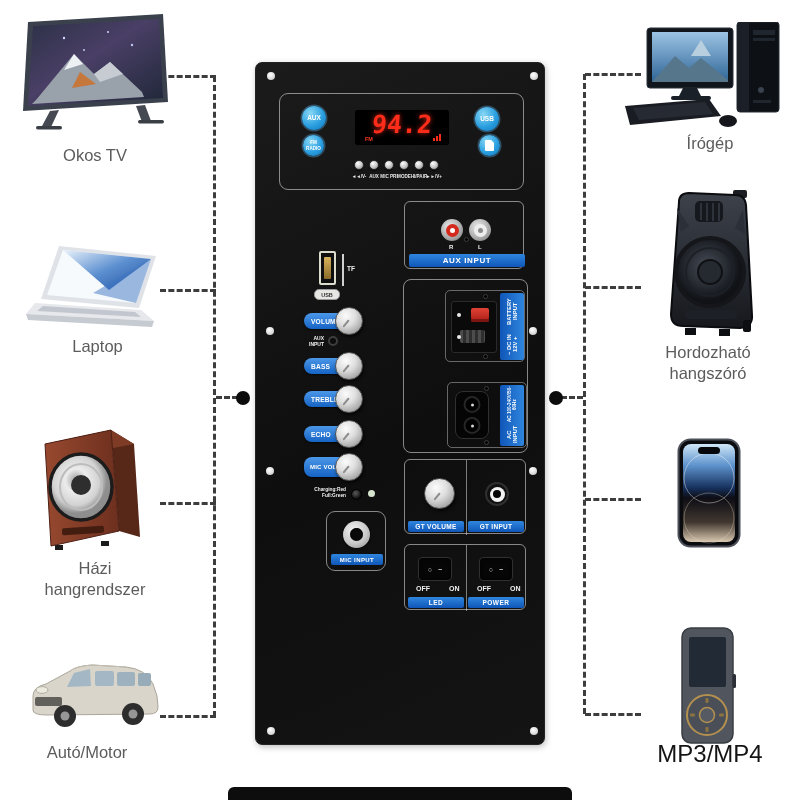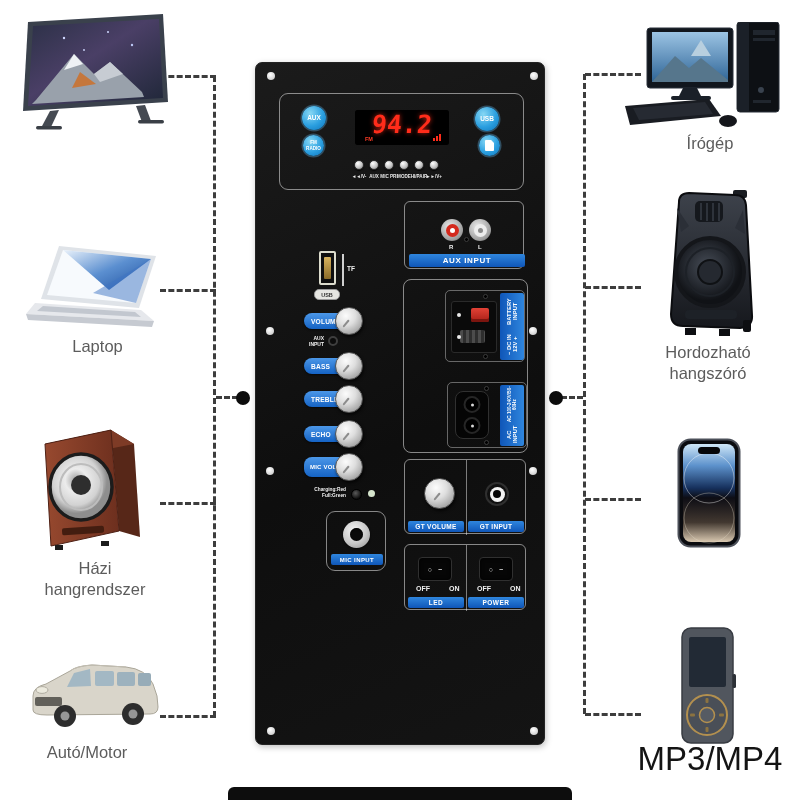--- a/index.html
+++ b/index.html
@@ -6,21 +6,21 @@
   html,body{width:800px;height:800px;}
   body{background:#fff;font-family:"Liberation Sans",sans-serif;overflow:hidden;}
   .scene{position:relative;width:800px;height:800px;background:#fff;}
   .abs{position:absolute;}
   
   .dash-h{position:absolute;border-top:3px dashed #3d3d3d;height:0;}
   .dash-v{position:absolute;border-left:3px dashed #3d3d3d;width:0;}
   .conn-dot{position:absolute;width:14px;height:14px;border-radius:50%;background:#0c0c0c;}
   
   .dev-label{position:absolute;text-align:center;color:#5c5c5c;font-size:16.5px;line-height:1.3;}
-  .dev-label.big{font-size:33px;color:#141414;}
+  .dev-label.big{font-size:24px;color:#141414;}
   
   .panel{position:absolute;left:255px;top:62px;width:290px;height:683px;background:linear-gradient(155deg,#1b1b1b,#0e0e0e 55%,#141414);border-radius:7px;border:1px solid #232323;box-shadow:1px 2px 6px rgba(0,0,0,.25);}
   .screw{position:absolute;width:8px;height:8px;border-radius:50%;background:radial-gradient(circle at 40% 35%,#ffffff,#d6d6d6 65%,#9c9c9c);}
   .mod{position:absolute;border:1px solid rgba(235,235,235,.55);border-radius:6px;}
   .bluebtn{position:absolute;border-radius:50%;background:radial-gradient(circle at 35% 30%,#86d7f4,#2b9fe0 55%,#0e74ba);color:#fff;font-weight:bold;display:flex;align-items:center;justify-content:center;text-align:center;line-height:1.1;box-shadow:0 0 0 1.5px rgba(100,185,240,.35);}
   .lcd{position:absolute;background:#000;border-radius:3px;box-shadow:inset 0 0 6px #000;}
   .lcd-num{position:absolute;left:0;right:0;top:0;text-align:center;font-family:"DejaVu Sans Mono",monospace;font-weight:bold;font-size:25px;color:#ff2c1a;text-shadow:0 0 5px rgba(255,45,25,.75);transform:skewX(-5deg);}
   .lcd-band{position:absolute;left:10px;bottom:3px;font-size:5.5px;font-weight:bold;color:#ff3b24;}
   .vol-ico{position:absolute;right:8px;bottom:4px;display:flex;align-items:flex-end;gap:1px;}
   .vol-ico i{display:block;width:2px;background:#ff2c1a;}
@@ -100,20 +100,21 @@
       <polygon points="16,90 54,44 74,64 90,52 122,82 124,87 12,94" fill="#99a1ab"></polygon>
       <polygon points="54,44 63,54 44,60" fill="#eef1f4"></polygon>
       <polygon points="74,64 90,52 103,64 80,72" fill="#c7ccd3"></polygon>
       <polygon points="60,62 76,74 52,78" fill="#c5773c"></polygon>
       <polygon points="30,101 39,100 31,117 21,118" fill="#454a52"></polygon>
       <polygon points="116,96 125,95 131,111 122,112" fill="#454a52"></polygon>
       <rect x="16" y="116" width="26" height="3.5" rx="1.7" fill="#3a3f46"></rect>
       <rect x="118" y="110" width="26" height="3.5" rx="1.7" fill="#3a3f46"></rect>
     </svg>
   </div>
+  <div class="dev-label" style="left:20px;top:145px;width:150px;">Okos TV</div>
 
   <div class="abs" style="left:25px;top:246px;">
     <svg width="145" height="84" viewBox="0 0 145 84">
       <defs>
           <linearGradient id="lapg" x1="0" y1="0" x2="1" y2="1">
         <stop offset="0" stop-color="#eaf2fb"></stop>
             <stop offset=".5" stop-color="#5b8fd0"></stop>
             <stop offset="1" stop-color="#1d4f9e"></stop>
       </linearGradient>
         </defs>

